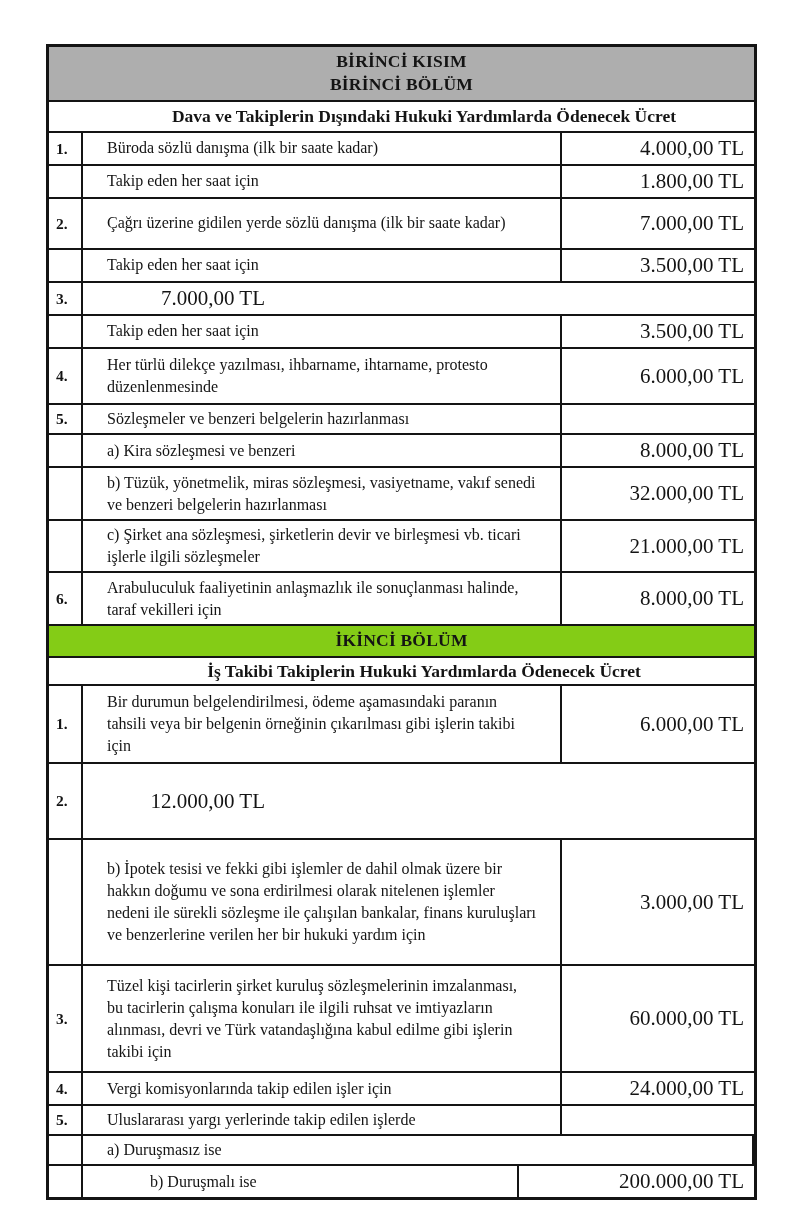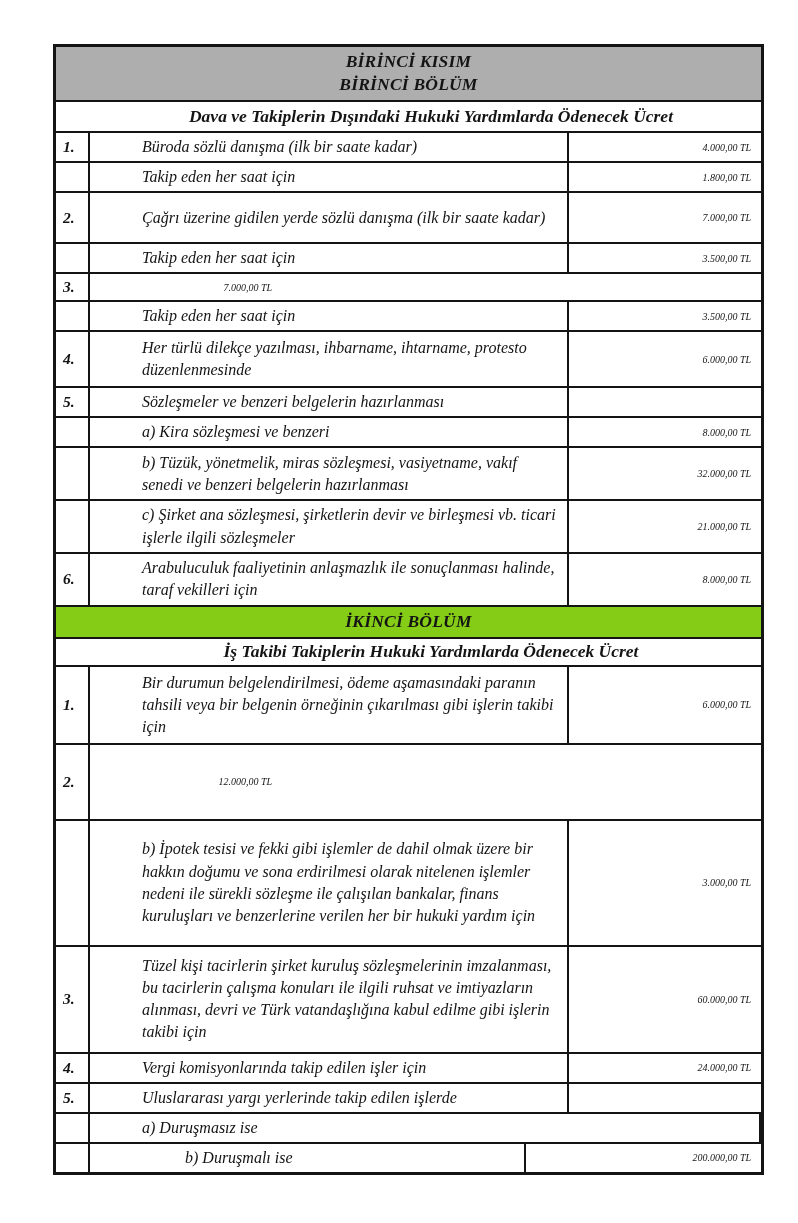--- a/index.html
+++ b/index.html
@@ -5,24 +5,23 @@
   * { box-sizing: border-box; margin: 0; padding: 0; }
   html, body { background: #ffffff; }
   body {
     width: 798px; height: 1223px;
     font-family: "Liberation Serif", serif;
     color: #141414;
     position: relative;
     overflow: hidden;
   }
   .page {
-    position: absolute; left: 8px; top: 0;
+    position: absolute; left: 1px; top: 0;
     width: 712px; height: 1223px;
     background: #ffffff;
-    font-style: italic;
   }
   .fee-table {
     position: absolute;
     left: 45px; top: 44px;
     width: 711px;
     border: 3px solid #141414;
     background: #ffffff;
   }
   .fee-table > :last-child { border-bottom: none; gap: 43px; }
   .band {
@@ -58,31 +57,30 @@
     border-right: 2px solid #141414;
     display: flex; align-items: center;
     padding-left: 7px;
     font-weight: bold;
     font-size: 15.5px;
   }
   .c-desc {
     flex: 1 1 auto;
     border-right: 2px solid #141414;
     display: flex; align-items: center;
-    padding: 3px 8px;
+    padding: 3px 24px;
     font-size: 16px;
     line-height: 1.38;
-    margin-left: 44px;
   }
   .c-amt {
     width: 192px;
     flex: 0 0 192px;
     display: flex; align-items: center; justify-content: flex-end;
     padding: 3px 10px 3px 4px;
-    font-size: 10px;
+    font-size: 21px;
     white-space: nowrap;
   }
 </style>
 </head>
 <body>
 
 <div class="page">
   <div class="fee-table" id="fee-table">
       <div class="band" style="background: rgb(174, 174, 174);">
         <div class="band-line">BİRİNCİ KISIM</div>

